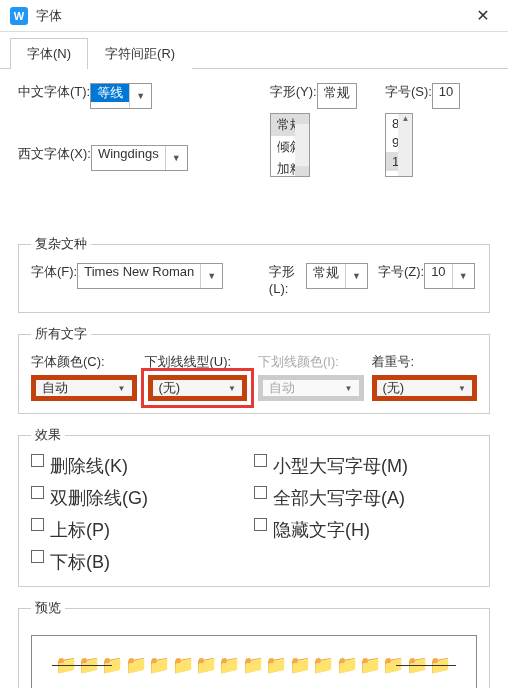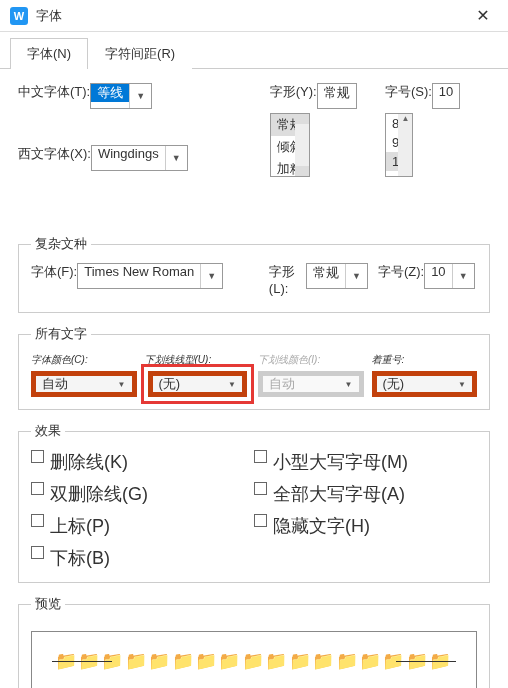--- a/index.html
+++ b/index.html
@@ -23,21 +23,21 @@
 .listbox-item { padding: 2px 6px; }
 .listbox-item.sel { background: #ddd; }
 .scrollbar { position: absolute; right: 0; top: 0; bottom: 0; width: 14px; background: #eee; }
 .scroll-thumb-top { position:absolute; top:0; width:100%; height:10px; background:#ddd; }
 .scroll-thumb-bot { position:absolute; bottom:0; width:100%; height:10px; background:#ddd; }
 .scroll-arrow { font-size:8px; text-align:center; color:#666; }
 fieldset { border: 1px solid #ccc; margin-top: 12px; padding: 10px 12px 12px 12px; }
 legend { padding: 0 4px; font-size: 13px; }
 .all-text-row { display: flex; gap: 8px; }
 .dd-col { flex: 1; display: flex; flex-direction: column; }
-.dd-label { font-size: 10px; margin-bottom: 4px; font-style: italic; }
+.dd-label { font-size: 13px; margin-bottom: 4px; }
 .dd-label.disabled { color: #aaa; }
 .dropdown { height: 26px; border: 5px solid #c2410c; display: flex; align-items: center; padding: 0 6px; background: #f5f5f5; font-size: 13px; position: relative; }
 .dropdown .arrow { position: absolute; right: 6px; font-size: 8px; color: #555; }
 .dropdown.disabled { color: #aaa; background: #f9f9f9; border-color: #ccc; }
 .highlight-box { border: 3px solid #e53935; padding: 4px; margin: -7px -4px; }
 .effects-grid { display: grid; grid-template-columns: 1fr 1fr; row-gap: 8px; }
 .cb-label { display: flex; gap: 6px; font-size: 18px; }
 .cb { width: 13px; height: 13px; border: 1px solid #666; background: #fff; }
 .preview-box { border: 1px solid #888; height: 60px; margin-top: 8px; display: flex; align-items: center; justify-content: center; letter-spacing: 3px; font-size: 16px; color: #333; position: relative; }
 .preview-box .line { position: absolute; top:50%; height:1px; background:#333; }

